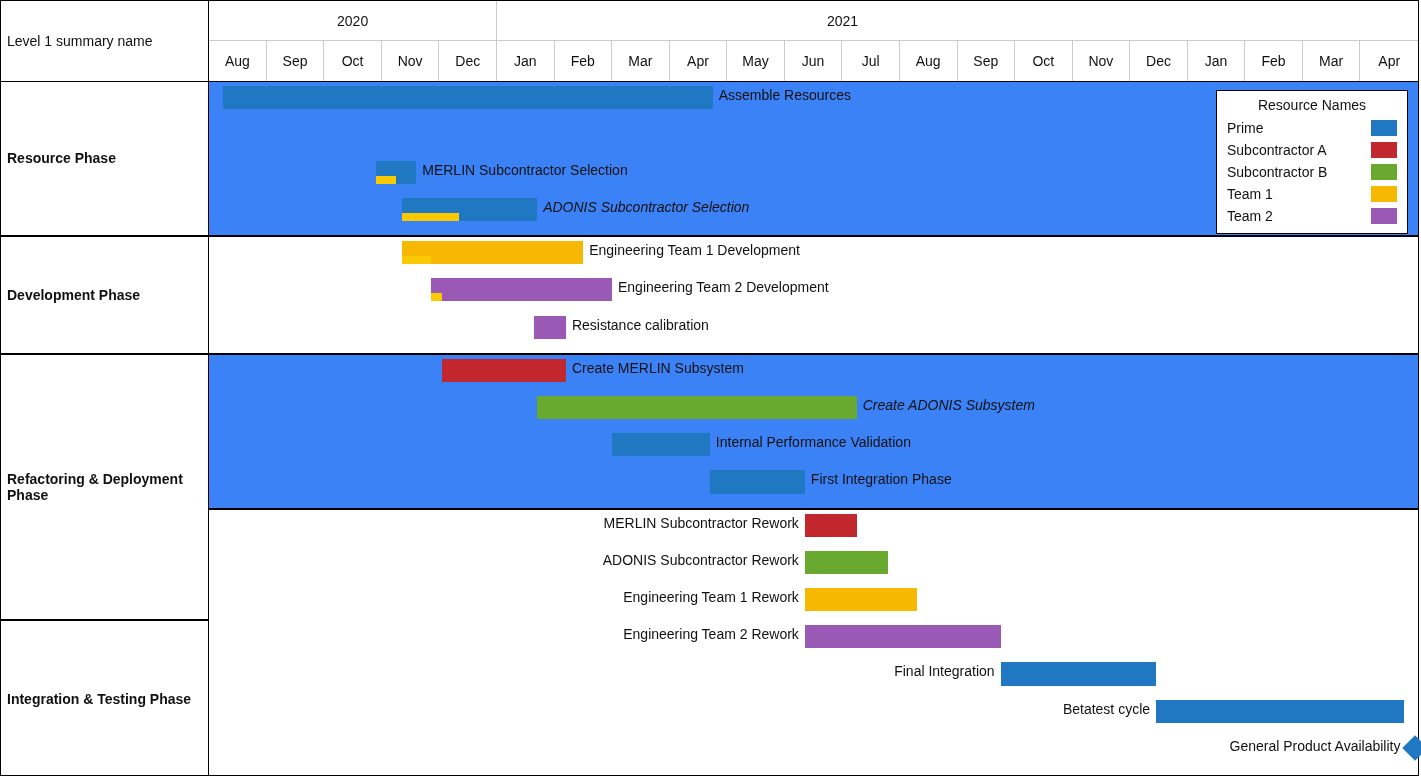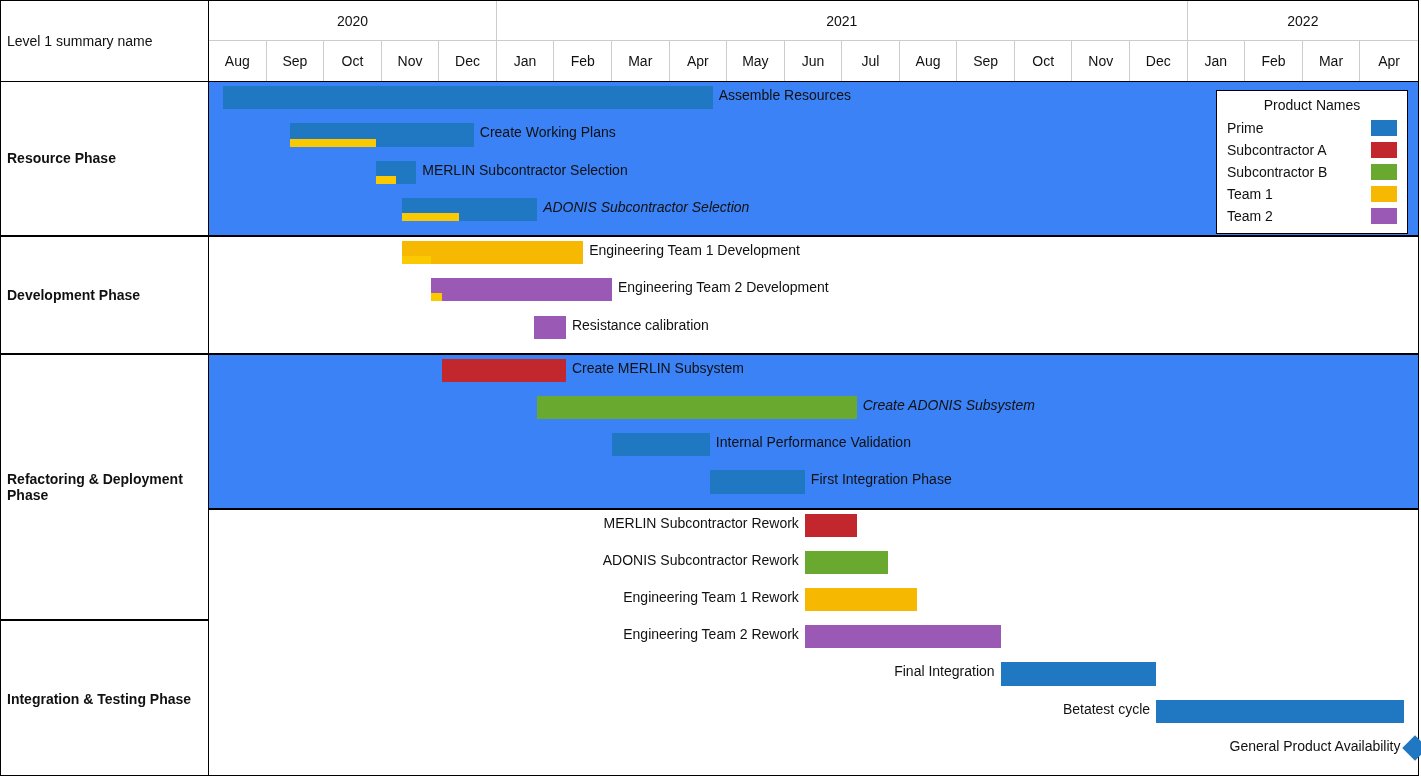--- a/index.html
+++ b/index.html
@@ -41,21 +41,20 @@
 
 <div class="chart">
   <div class="header">
     <div class="rowlabel-head">
       <span>Level 1 summary name</span>
     </div>
     <div class="timeline-head">
       <div class="year-row" id="year-row">
           <div class="year-cell" style="width: 287.857px;">2020</div>
           <div class="year-cell" style="width: 690.857px;">2021</div>
-          <div class="year-cell" style="width: 230.286px;">2022</div>
         </div>
       <div class="month-row" id="month-row">
           <div class="month-cell" style="width: 57.5714px;">Aug</div>
           <div class="month-cell" style="width: 57.5714px;">Sep</div>
           <div class="month-cell" style="width: 57.5714px;">Oct</div>
           <div class="month-cell" style="width: 57.5714px;">Nov</div>
           <div class="month-cell" style="width: 57.5714px;">Dec</div>
           <div class="month-cell" style="width: 57.5714px;">Jan</div>
           <div class="month-cell" style="width: 57.5714px;">Feb</div>
           <div class="month-cell" style="width: 57.5714px;">Mar</div>
@@ -77,21 +76,21 @@
   </div>
   <div class="body">
     <div class="phases-col" id="phases-col">
         <div class="phase-row" style="height: 154.95px;">Resource Phase</div>
         <div class="phase-row" style="height: 117.849px;">Development Phase</div>
         <div class="phase-row" style="height: 266.252px;">Refactoring &amp; Deployment Phase</div>
         <div class="phase-row" style="height: 154.95px;">Integration &amp; Testing Phase</div>
       </div>
     <div class="plot-col" id="plot-col">
       <div class="legend">
-        <div class="legend-title">Product Names</div>
+        <div class="legend-title">Resource Names</div>
         <div id="legend-rows">
             <div class="legend-row">
               <span>Prime</span>
               <span class="legend-sw" style="background: rgb(31, 120, 193);"></span>
             </div>
             <div class="legend-row">
               <span>Subcontractor A</span>
               <span class="legend-sw" style="background: rgb(193, 39, 45);"></span>
             </div>
             <div class="legend-row">
@@ -106,25 +105,20 @@
               <span>Team 2</span>
               <span class="legend-sw" style="background: rgb(155, 89, 182);"></span>
             </div>
           </div>
       </div>
     <div class="plot-phase shaded" style="height: 154.95px;">
           <div class="plot-phase-inner">
             <div class="task" style="top: 4.36478px; height: 33.1006px; left: 14.3929px; width: 489.357px;">
               <div class="bar" style="width: 489.357px; height: 23.1006px; background: rgb(31, 120, 193);"></div>
               <div class="label" style="left: 495.357px;">Assemble Resources</div>
-            </div>
-            <div class="task" style="top: 41.4654px; height: 33.1006px; left: 80.6px; width: 184.229px;">
-              <div class="bar" style="width: 184.229px; height: 23.1006px; background: rgb(31, 120, 193);"></div>
-              <div class="overlay" style="left: 0px; width: 86.3571px; height: 8px; top: 15.1006px;"></div>
-              <div class="label" style="left: 190.229px;">Create Working Plans</div>
             </div>
             <div class="task" style="top: 78.566px; height: 33.1006px; left: 166.957px; width: 40.3px;">
               <div class="bar" style="width: 40.3px; height: 23.1006px; background: rgb(31, 120, 193);"></div>
               <div class="overlay" style="left: 0px; width: 20.15px; height: 8px; top: 15.1006px;"></div>
               <div class="label" style="left: 46.3px;">MERLIN Subcontractor Selection</div>
             </div>
             <div class="task" style="top: 115.667px; height: 33.1006px; left: 192.864px; width: 135.293px; font-style: italic;">
               <div class="bar" style="width: 135.293px; height: 23.1006px; background: rgb(31, 120, 193);"></div>
               <div class="overlay" style="left: 0px; width: 57.5714px; height: 8px; top: 15.1006px;"></div>
               <div class="label" style="left: 141.293px;">ADONIS Subcontractor Selection</div>

